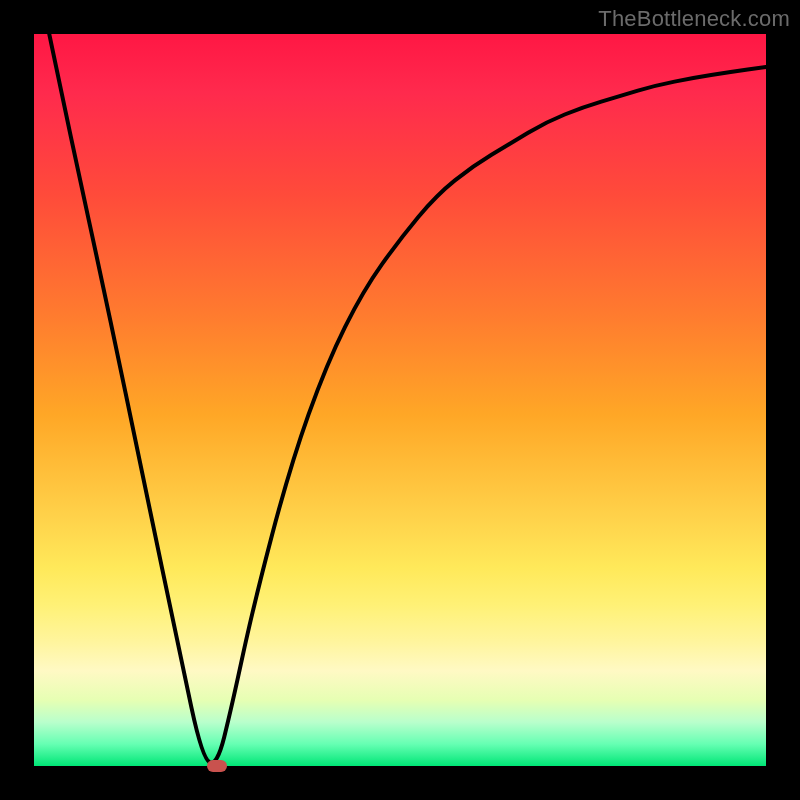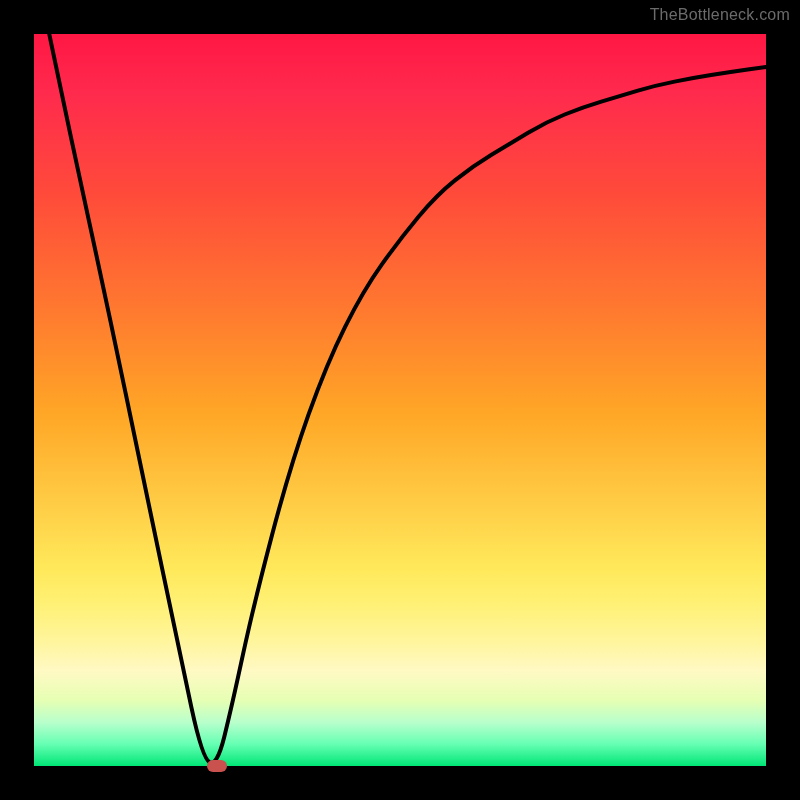--- a/index.html
+++ b/index.html
@@ -40,21 +40,21 @@
       #b9ffcc 94%,
       #66ffb3 97%,
       #00e676 100%
     );
   }
   .watermark {
     position: absolute;
     top: 6px;
     right: 10px;
     color: #6b6b6b;
-    font-size: 16px;
+    font-size: 22px;
     font-weight: 500;
     letter-spacing: 0.2px;
     user-select: none;
   }
   svg.curve {
     position: absolute;
     left: 0;
     top: 0;
     width: 732px;
     height: 732px;

